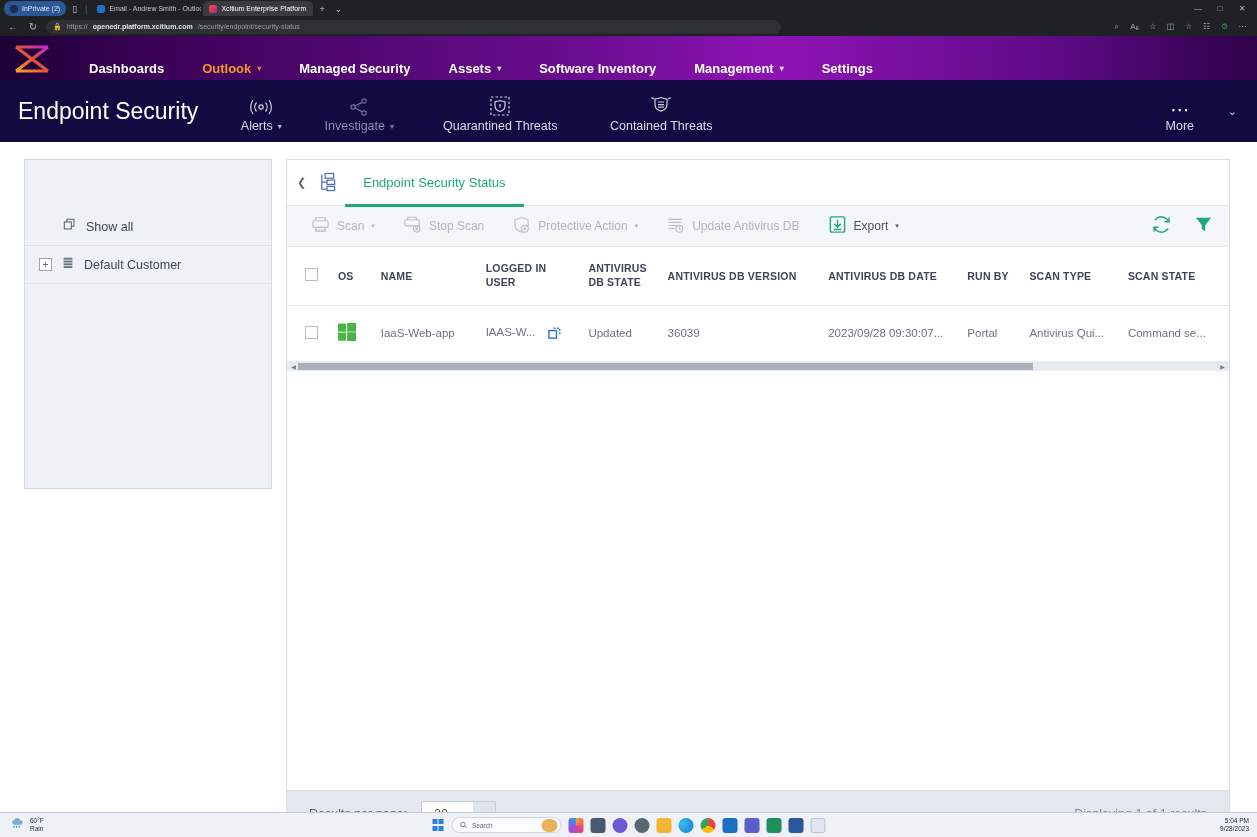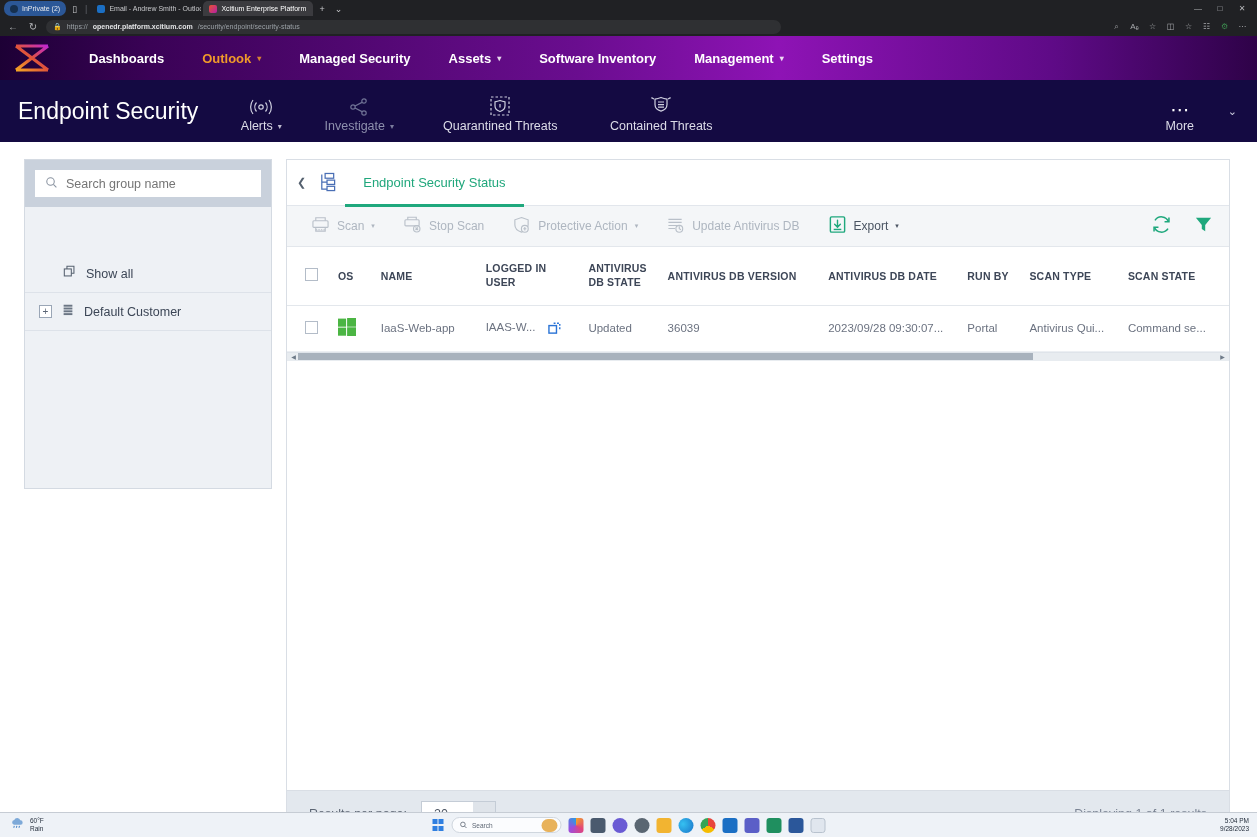--- a/index.html
+++ b/index.html
@@ -45,21 +45,21 @@
     font-size: 7px; color: #9aa0a6; max-width: 735px;
   }
   .url-strong { color: #e1e2e4; font-weight: bold; }
   .tb-icons { display: flex; align-items: center; gap: 1px; margin-left: auto; }
   .tb-ico { width: 17px; text-align: center; color: #a9abae; font-size: 8px; }
 
   
   .topnav {
     height: 44px;
     background: linear-gradient(90deg,#1d0035 0%, #3a0256 12%, #6a0d8f 46%, #8e13b5 62%, #5e0a86 84%, #2e0248 100%);
-    display: flex; align-items: center; padding: 17px 10px; gap: 0;
+    display: flex; align-items: flex-end; padding: 4px 10px; gap: 0;
   }
   .logo { width: 44px; height: 34px; flex: 0 0 44px; position: relative; }
   .nav-links { display: flex; align-items: center; gap: 0; margin-left: 16px; }
   .nav-link {
     color: #fff; font-size: 13px; font-weight: bold;
     padding: 0 19px; display: flex; align-items: center; gap: 6px;
     white-space: nowrap;
   }
   .nav-link.active { color: #f09a2a; }
   .caret { font-size: 8px; opacity: .85; }
@@ -156,21 +156,21 @@
   .tb-item .tcaret { font-size: 7px; }
   .tb-right { margin-left: auto; display: flex; align-items: center; gap: 22px; padding-right: 6px; }
 
   table.grid { width: 100%; border-collapse: collapse; table-layout: fixed; }
   table.grid th {
     font-size: 10.5px; color: #3d4657; text-align: left; font-weight: bold;
     padding: 8px 6px; vertical-align: middle; height: 58px;
     letter-spacing: .2px; border-bottom: 1px solid #e3e7ec;
   }
   table.grid td {
-    font-size: 11.5px; color: #6b7280; padding: 12px 6px; height: 46px;
+    font-size: 11.5px; color: #6b7280; padding: 12px 6px; height: 56px;
     vertical-align: middle; border-bottom: 1px solid #eceff3;
     overflow: hidden; white-space: nowrap; text-overflow: ellipsis;
   }
   .cell-link { color: #5b8cc4; }
   .chk {
     width: 13px; height: 13px; border: 1px solid #b3bcc8; background: #fff;
     display: inline-block;
   }
   .hscroll-track {
     height: 9px; background: #e8ecf0; border-top: 1px solid #dfe4ea;
@@ -383,31 +383,20 @@
         <span>More</span>
       </span>
     </div>
     <div style="display:flex;align-items:center;color:#cfd0e0;font-size:11px;padding-right:20px">⌄</div>
   </div>
 </div>
 
 <div class="appbody">
 
   <div class="sidebar">
-    <div class="side-search-wrap">
-      <div class="side-search">
-        <span>
-          <svg width="13" height="13" viewBox="0 0 16 16" fill="none" stroke="#8a93a0" stroke-width="1.3">
-            <circle cx="6.8" cy="6.8" r="4.6"></circle>
-              <path d="M10.3 10.3L14 14"></path>
-          </svg>
-        </span>
-        <input value="" placeholder="Search group name" style="">
-      </div>
-    </div>
     <div class="side-row showall">
       <span>
         <svg width="14" height="14" viewBox="0 0 16 16" fill="none" stroke="#56616f" stroke-width="1.2">
           <rect x="1.5" y="4.5" width="8" height="8"></rect>
             <path d="M4.5 4.5V1.5h8v8h-3"></path>
         </svg>
       </span>
       <span>Show all</span>
     </div>
     <div class="side-row">

